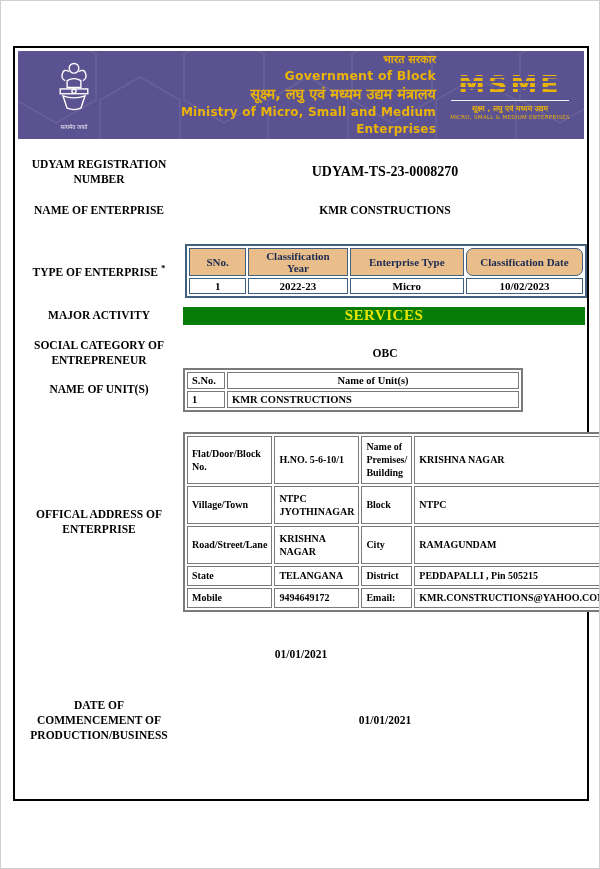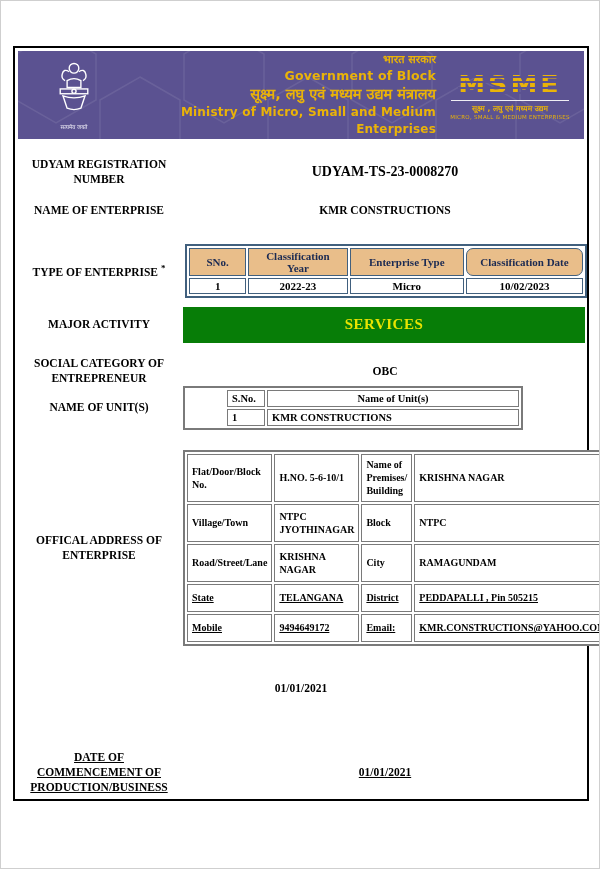--- a/index.html
+++ b/index.html
@@ -83,21 +83,21 @@
   .value-big { font-size:14px; }
 
   .mt-reg  { margin-top:16px; min-height:34px; }
   .mt-name { margin-top:14px; }
   .mt-type { margin-top:26px; }
   .mt-act  { margin-top:9px;  }
   .mt-soc  { margin-top:13px; min-height:30px; }
   .mt-unit { }
   .mt-addr { margin-top:20px; }
   .mt-inc  { margin-top:14px; min-height:56px; }
-  .mt-com  { margin-top:34px; min-height:44px;text-decoration:underline; }
+  .mt-com  { margin-top:16px; min-height:44px; }
 
   
   table { border-collapse:separate; border-spacing:2px; }
   .type-table {
     border:2px solid var(--table-border-blue,#41607e);
     background:#fff; margin-left:2px;
   }
   .type-table th {
     background:var(--table-header-bg,#e9be8a);
     border:1px solid var(--table-border-blue,#41607e);
@@ -107,50 +107,50 @@
     border:1px solid var(--table-border-blue,#41607e);
     font-size:11px; font-weight:bold; text-align:center; padding:1px 6px; background:#fff;
   }
   .col-sno  { width:60px; }
   .col-year { width:102px; }
   .col-etype{ width:121px; }
   .col-cdate{ width:122px;border-radius:7px; }
 
   
   .activity-bar {
-    width:402px; height:36px;
+    width:402px; height:18px;
     background:var(--activity-bg,#077d07);
     display:flex; align-items:center; justify-content:center;
   }
   .activity-text {
     color:var(--activity-text,#e9e400);
     font-size:15px; font-weight:bold; letter-spacing:.5px;
   }
 
   
   .gray-table { border:2px solid var(--table-border-gray,#7a7a7a); background:#fff; }
   .gray-table th, .gray-table td {
     border:1px solid var(--table-border-gray,#7a7a7a);
     font-weight:bold; background:#fff;
   }
-  .units-table { width:340px;padding-left:40px; }
+  .units-table { width:340px; }
   .units-table th { font-size:10.5px; padding:2px 4px; }
   .units-table td { font-size:10.5px; padding:2px 4px; }
   .units-sno { width:38px; text-align:left; }
   .units-name-h { text-align:center; }
   .units-name-d { text-align:left; padding-left:8px; }
 
   .addr-table { width:404px; }
   .addr-table td { font-size:10px; padding:2px 4px; vertical-align:middle; text-align:left; line-height:1.3; }
   .addr-k1 { width:82px; }
   .addr-v1 { width:84px; }
   .addr-k2 { width:54px; }
   .addr-r1 td { height:48px; }
   .addr-r2 td, .addr-r3 td { height:38px; }
-  .addr-r4 td, .addr-r5 td { height:28px;text-decoration:underline; }
+  .addr-r4 td, .addr-r5 td { height:20px; }
 </style>
 </head>
 <body>
 
 <div class="page">
   <div class="cert-box">
 
     <div class="header-band">
       <svg class="hex-bg" viewBox="0 0 570 88" preserveAspectRatio="xMidYMid slice">
         <g fill="none" stroke="#ffffff" stroke-opacity="0.09" stroke-width="1.5">

